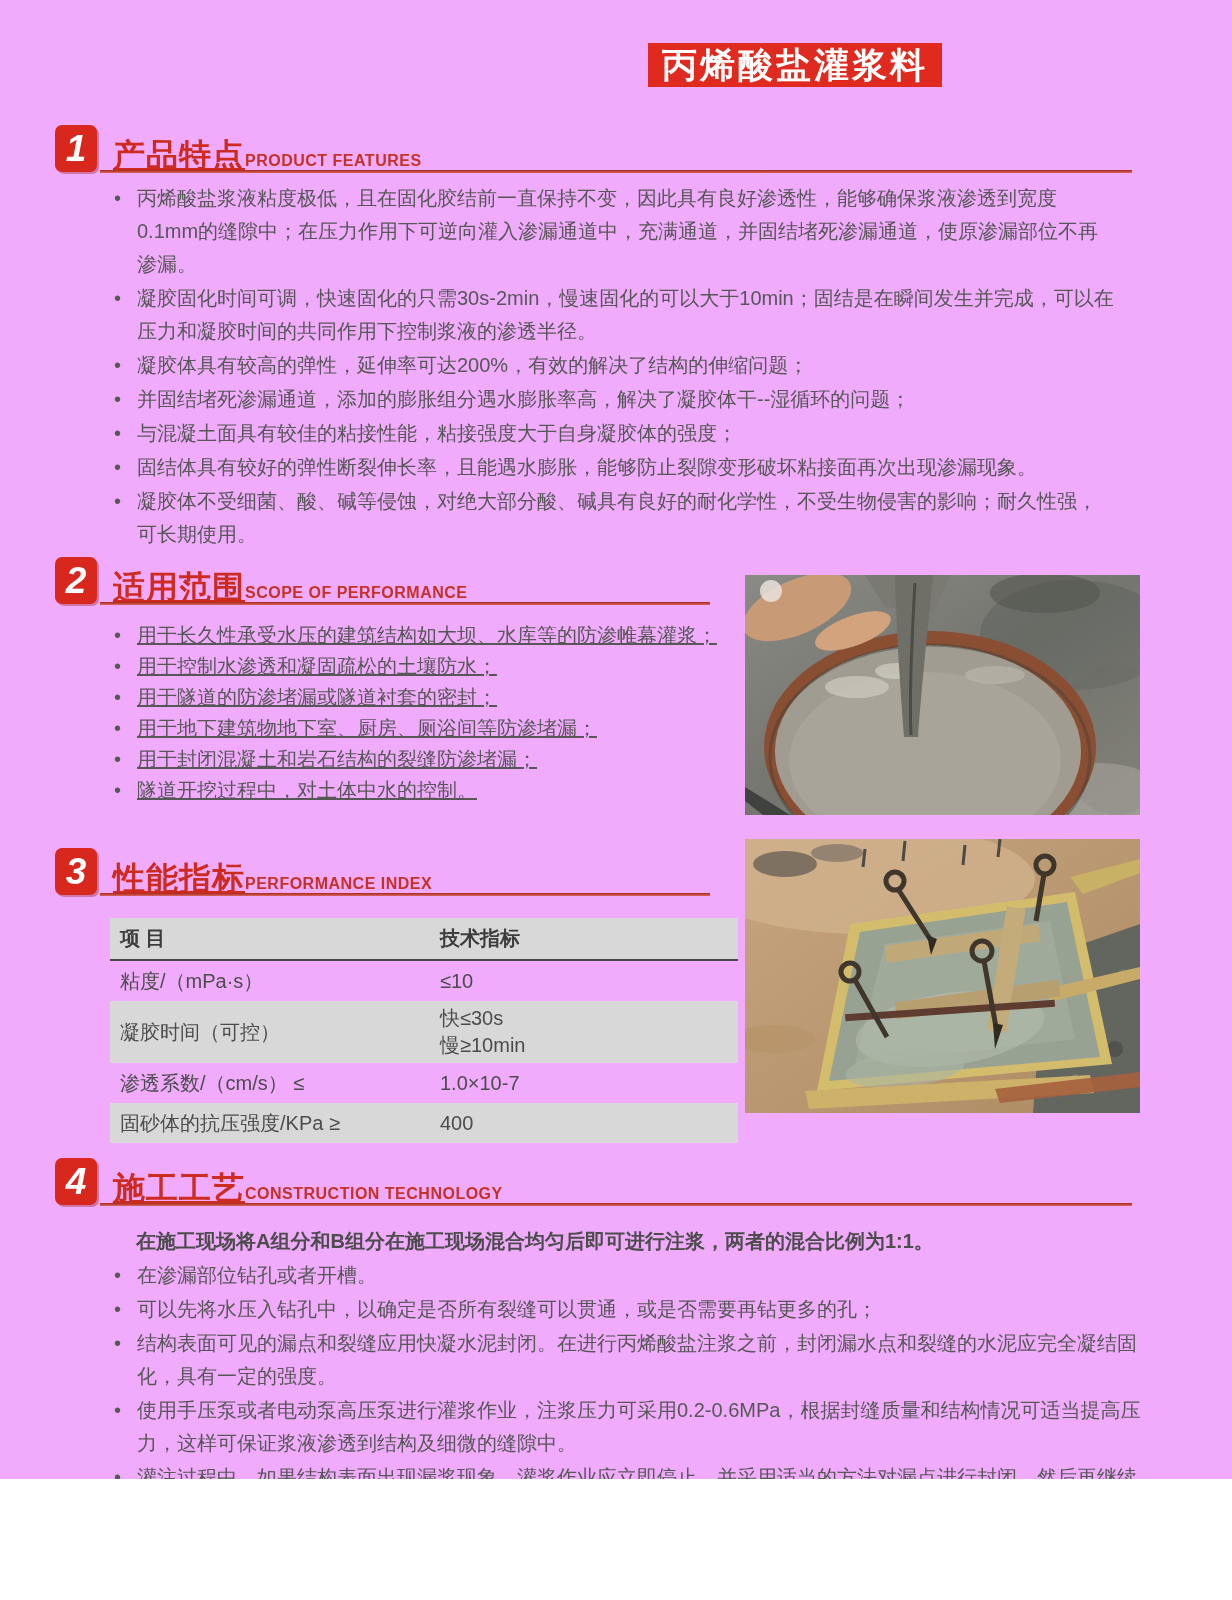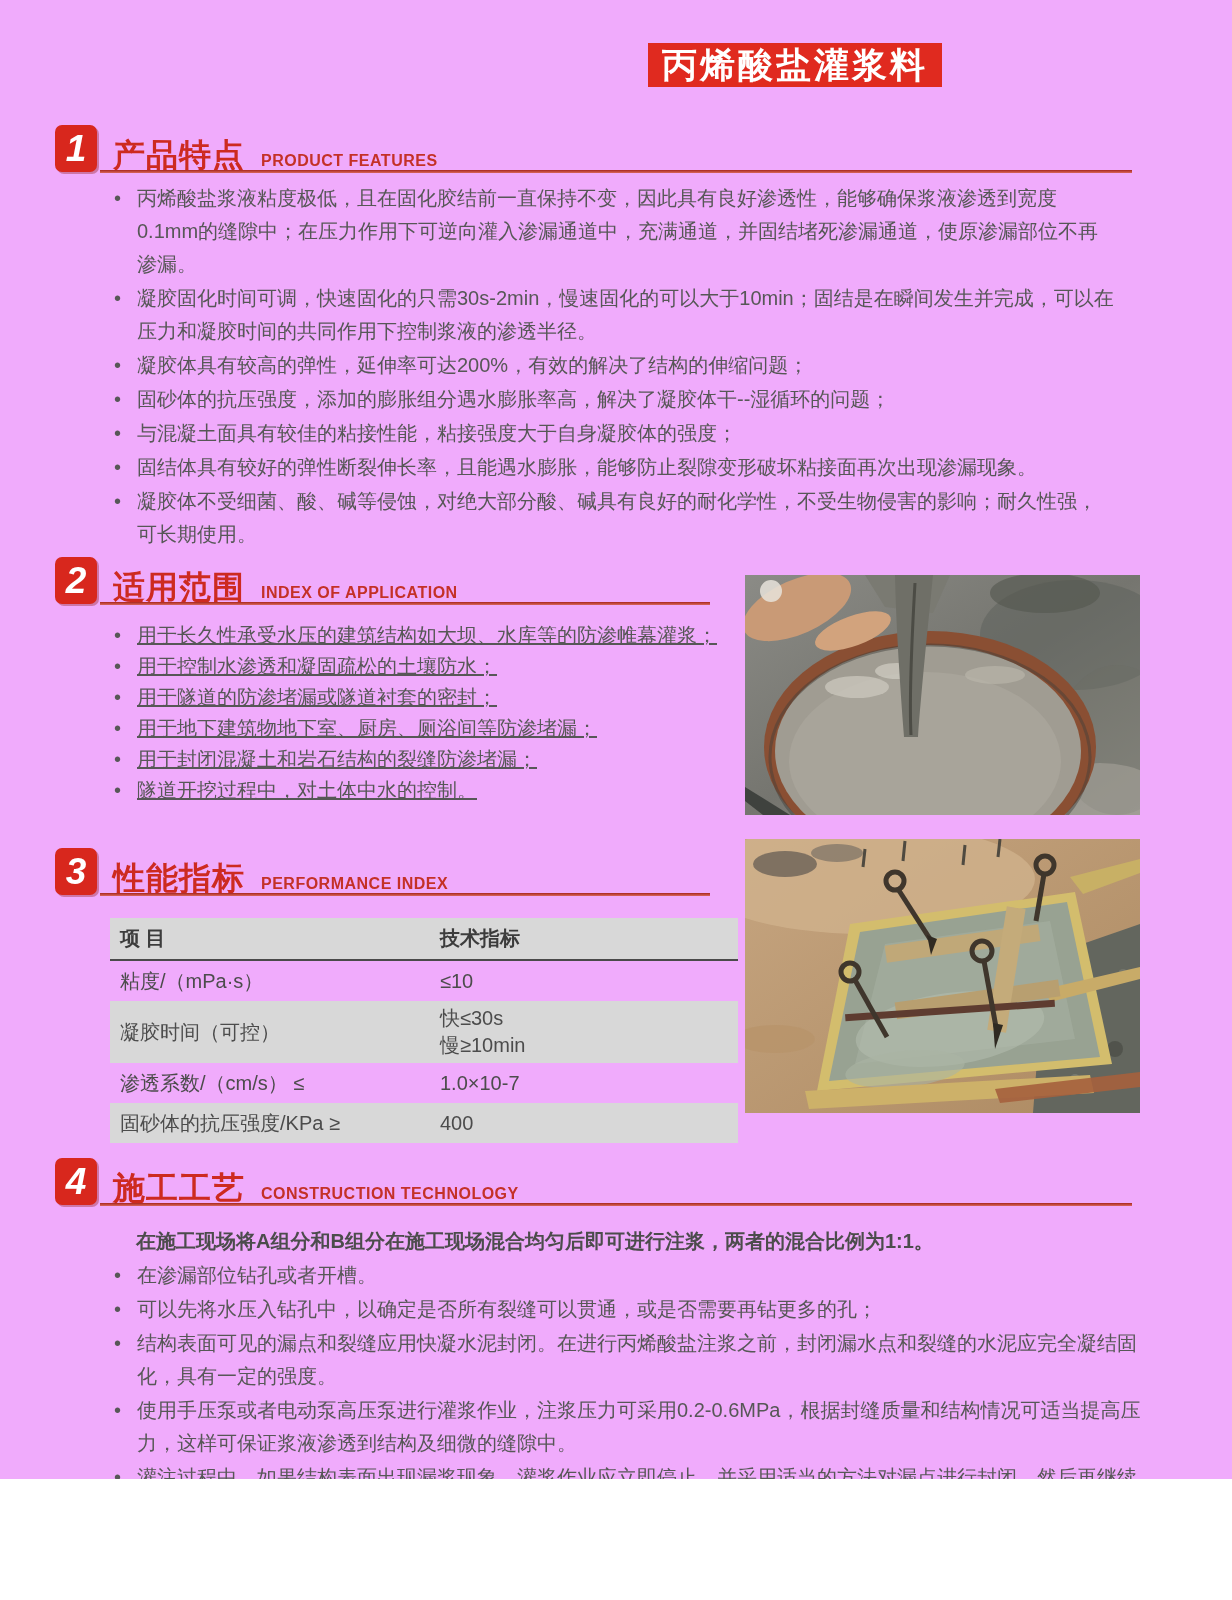--- a/index.html
+++ b/index.html
@@ -30,24 +30,24 @@
     position:relative;z-index:2;
     width:42px;height:47px;border-radius:7px;
     background:#d8271d;color:#ffffff;
     font-size:37px;font-weight:bold;font-style:italic;
     display:flex;align-items:center;justify-content:center;
     box-shadow:2px 2px 0 rgba(140,20,10,.35);
     flex:0 0 auto;
   }
   .sec-title{
     margin-left:16px;color:#cd2a20;font-weight:bold;
-    font-size:32px;line-height:34px;letter-spacing:1px;white-space:nowrap;
+    font-size:32px;line-height:34px;letter-spacing:1px;white-space:nowrap;text-decoration:underline;
   }
   .sec-sub{
-    margin-left:16px;color:#c43127;font-weight:bold;
+    margin-left:0;color:#c43127;font-weight:bold;
     font-size:16px;line-height:22px;letter-spacing:.5px;white-space:nowrap;
   }
   
   ul.bullets{
     position:absolute;margin:0;padding:0;list-style:none;
     color:#575757;font-size:20px;
   }
   ul.bullets li{
     position:relative;padding-left:27px;margin:0 0 1px 0;
   }
@@ -91,30 +91,30 @@
   <div class="sec-head" style="top:122px;width:1077px;">
     <div class="badge">1</div>
     <div class="sec-title">产品特点</div>
     <div class="sec-sub">PRODUCT FEATURES</div>
     <div class="underline"></div>
   </div>
   <ul class="bullets features-list">
     <li>丙烯酸盐浆液粘度极低，且在固化胶结前一直保持不变，因此具有良好渗透性，能够确保浆液渗透到宽度0.1mm的缝隙中；在压力作用下可逆向灌入渗漏通道中，充满通道，并固结堵死渗漏通道，使原渗漏部位不再渗漏。</li>
     <li>凝胶固化时间可调，快速固化的只需30s-2min，慢速固化的可以大于10min；固结是在瞬间发生并完成，可以在压力和凝胶时间的共同作用下控制浆液的渗透半径。</li>
     <li>凝胶体具有较高的弹性，延伸率可达200%，有效的解决了结构的伸缩问题；</li>
-    <li>固砂体的抗压强度，添加的膨胀组分遇水膨胀率高，解决了凝胶体干--湿循环的问题；</li>
+    <li>并固结堵死渗漏通道，添加的膨胀组分遇水膨胀率高，解决了凝胶体干--湿循环的问题；</li>
     <li>与混凝土面具有较佳的粘接性能，粘接强度大于自身凝胶体的强度；</li>
     <li>固结体具有较好的弹性断裂伸长率，且能遇水膨胀，能够防止裂隙变形破坏粘接面再次出现渗漏现象。</li>
     <li>凝胶体不受细菌、酸、碱等侵蚀，对绝大部分酸、碱具有良好的耐化学性，不受生物侵害的影响；耐久性强，可长期使用。</li>
   </ul>
 
   <div class="sec-head" style="top:554px;width:655px;">
     <div class="badge">2</div>
     <div class="sec-title">适用范围</div>
-    <div class="sec-sub">INDEX OF APPLICATION</div>
+    <div class="sec-sub">SCOPE OF PERFORMANCE</div>
     <div class="underline"></div>
   </div>
   <ul class="bullets scope-list">
     <li>用于长久性承受水压的建筑结构如大坝、水库等的防渗帷幕灌浆；</li>
     <li>用于控制水渗透和凝固疏松的土壤防水；</li>
     <li>用于隧道的防渗堵漏或隧道衬套的密封；</li>
     <li>用于地下建筑物地下室、厨房、厕浴间等防渗堵漏；</li>
     <li>用于封闭混凝土和岩石结构的裂缝防渗堵漏；</li>
     <li>隧道开挖过程中，对土体中水的控制。</li>
   </ul>

